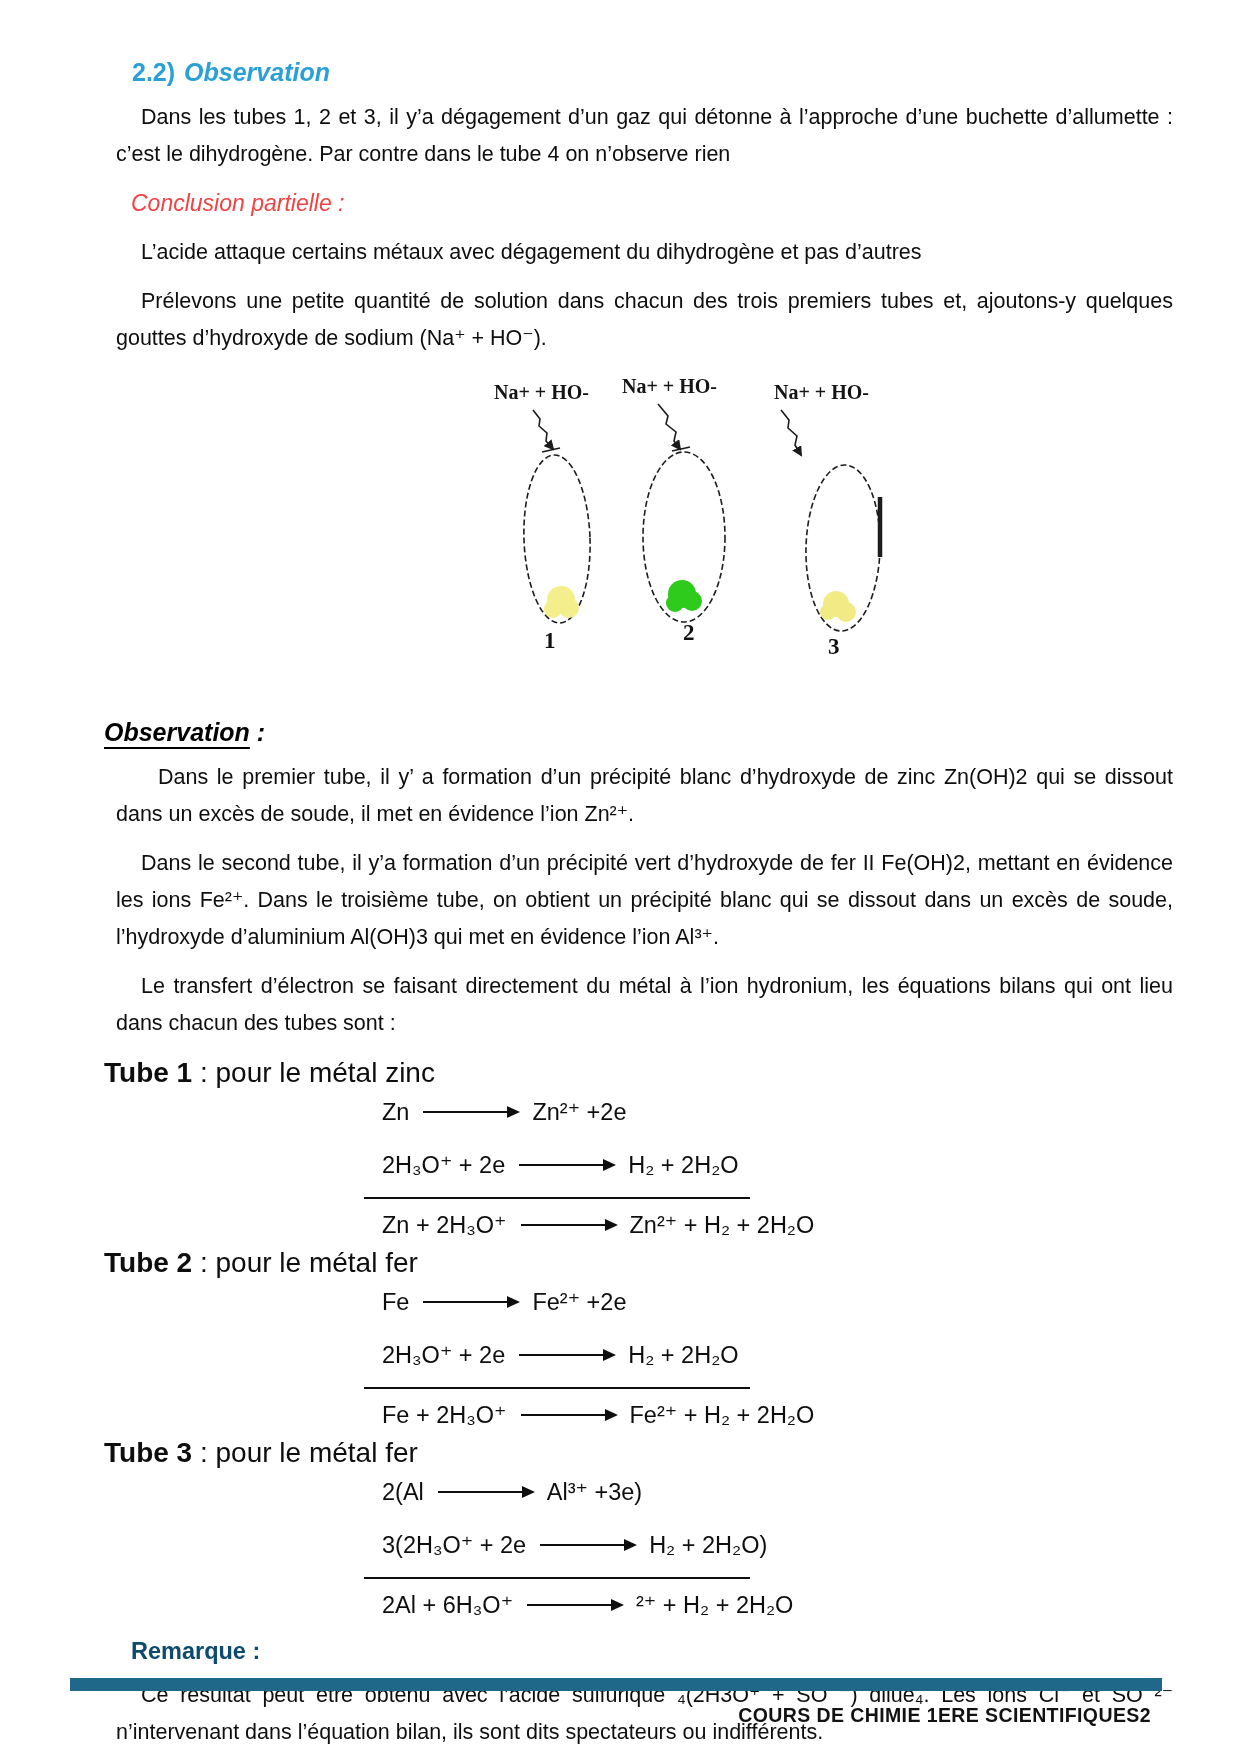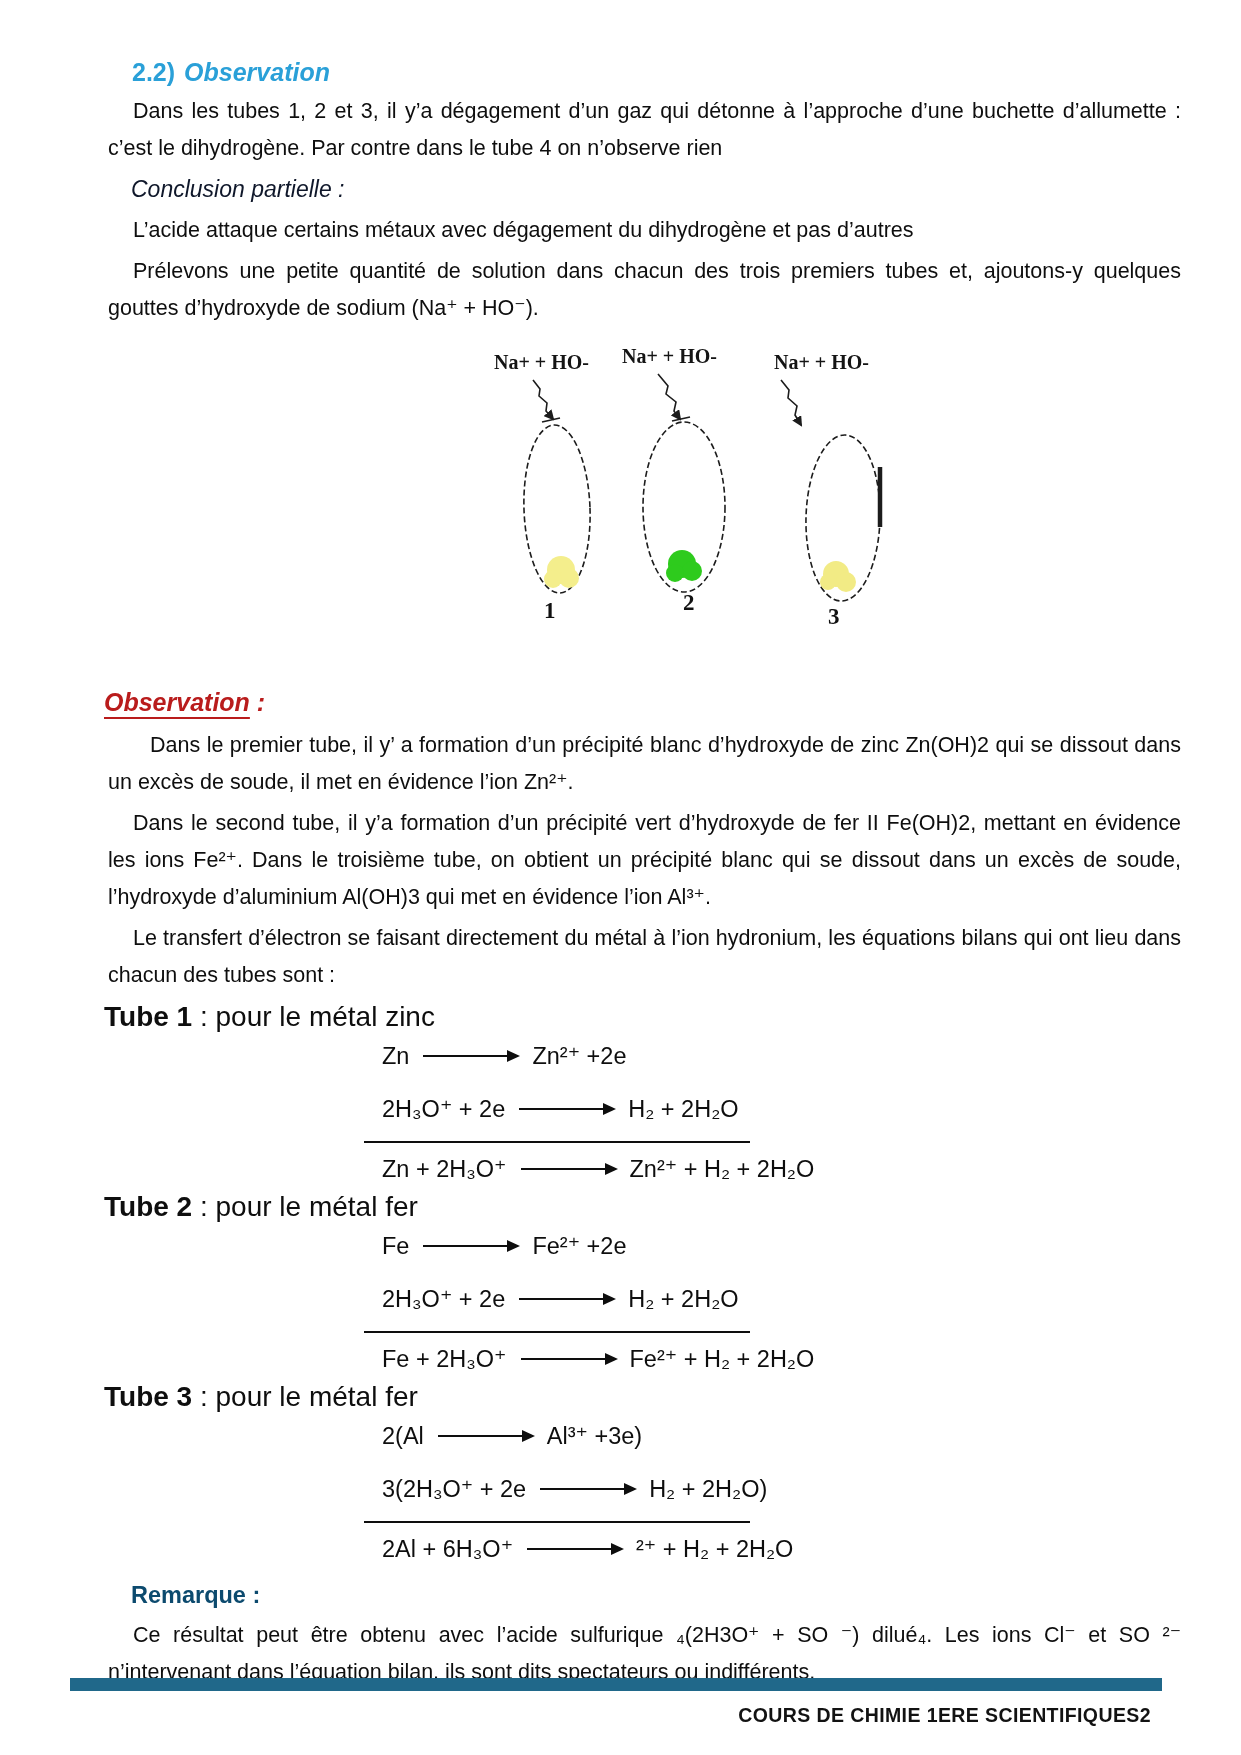--- a/index.html
+++ b/index.html
@@ -5,29 +5,29 @@
   html,body{margin:0;padding:0;}
   body{width:1241px;height:1755px;background:#ffffff;overflow:hidden;
        font-family:"Liberation Sans","DejaVu Sans",sans-serif;color:#0e0e0e;}
   .page{position:relative;width:1241px;height:1755px;background:#fff;padding-left:36px;}
   .content{padding:58px 92px 0 68px;}
 
   
   .section-heading{margin:0 0 6px 28px;font-size:25px;font-weight:bold;color:#2aa0d8;}
   .section-heading .num{font-style:normal;margin-right:9px;}
   .section-heading .word{font-style:italic;}
-  .obs-heading{margin:54px 0 10px 0;font-size:25px;font-weight:bold;font-style:italic;color:#b91c1c;}
+  .obs-heading{margin:54px 0 10px 0;font-size:25px;font-weight:bold;font-style:italic;color:#000000;}
   .obs-heading .u{text-decoration:underline;text-underline-offset:6px;text-decoration-thickness:2px;}
   .remark-heading{margin:16px 0 8px 27px;font-size:23.5px;font-weight:bold;color:#0c4a6e;}
 
   
-  p.body{margin:4px;font-size:21.5px;line-height:37px;text-align:justify;}
+  p.body{margin:12px;font-size:21.5px;line-height:37px;text-align:justify;}
   .indent1{text-indent:25px;}
   .indent2{text-indent:42px;}
-  .conclusion{margin:0 0 0 27px;font-size:23px;line-height:37px;color:#0f172a;font-style:italic;}
+  .conclusion{margin:0 0 0 27px;font-size:23px;line-height:37px;color:#ef4444;font-style:italic;}
   .tube-heading{margin:0;font-size:28px;line-height:37px;}
   .tube-heading .b{font-weight:bold;}
 
   
   .diagram{margin:15px 0 0 372px;width:420px;height:292px;}
   .diagram svg{display:block;}
   .sketch{stroke:#1c1c1c;fill:none;stroke-width:1.6;}
   .dashed{stroke-dasharray:6 3;}
   .lab{font-family:"Liberation Serif","DejaVu Serif",serif;font-weight:bold;font-size:20px;fill:#141414;}
   .tubenum{font-family:"Liberation Serif","DejaVu Serif",serif;font-weight:bold;font-size:23px;fill:#111;}

